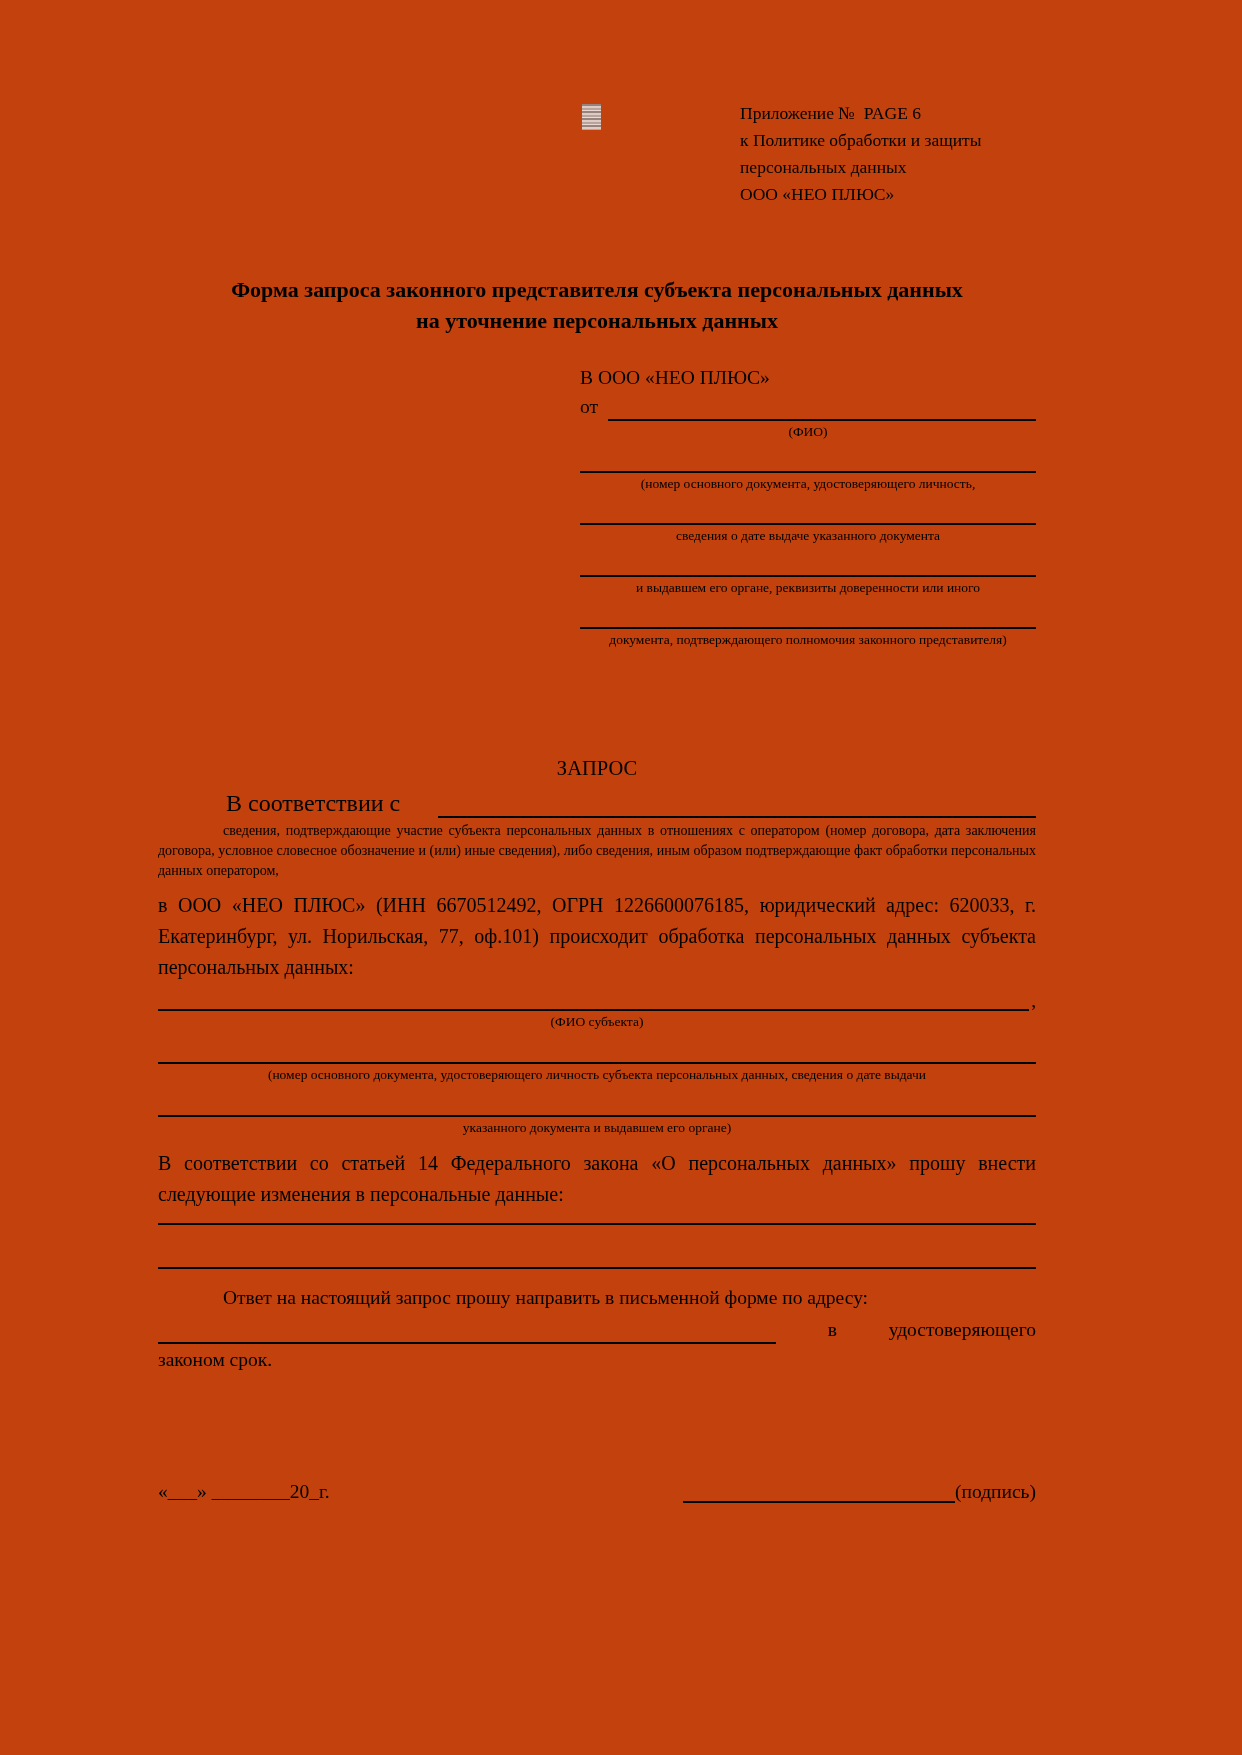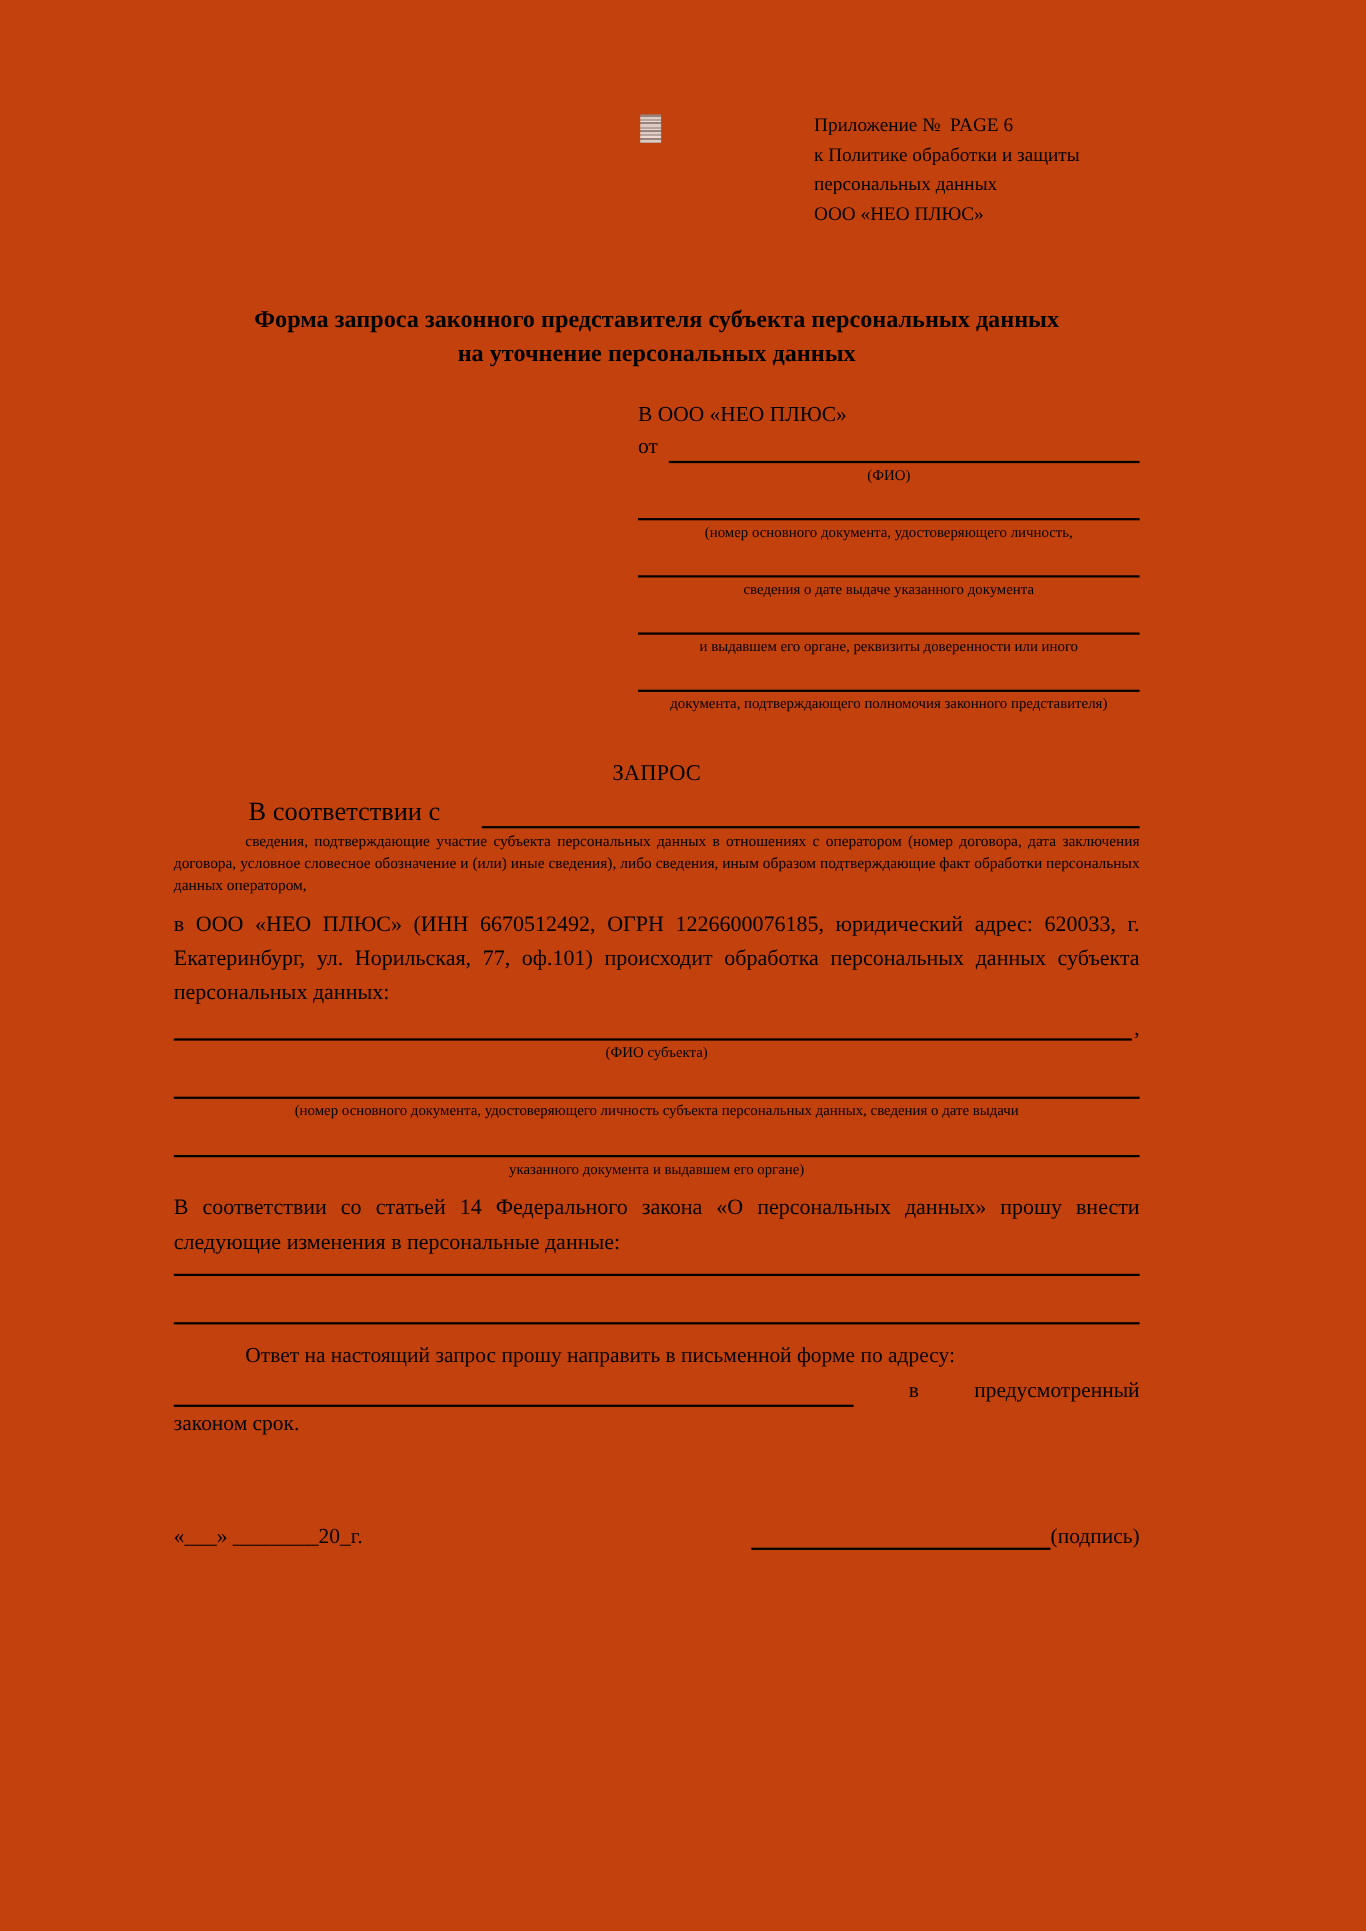--- a/index.html
+++ b/index.html
@@ -27,21 +27,21 @@
   
   .addressee{margin-left:422px;width:456px;margin-top:27px;font-size:19.5px;line-height:29px;}
   .from-line{display:flex;align-items:flex-end;justify-content:space-between;}
   .blank{border-bottom:2px solid #000;}
   .from-blank{flex:1;margin-left:10px;height:24px;}
   .cap{font-size:13.5px;line-height:17px;text-align:center;margin-top:2px;}
   .fill-line{height:30px;border-bottom:2px solid #000;}
   .addressee .fill-line{height:31px;}
 
   
-  .zapros{margin-top:43px;text-align:center;font-size:20.5px;line-height:25px;}
+  .zapros{margin-top:108px;text-align:center;font-size:20.5px;line-height:25px;}
   .intro-line{display:flex;align-items:flex-end;margin-top:8px;font-size:24px;line-height:29px;gap:28px;}
   .intro-label{margin-left:68px;white-space:nowrap;}
   .intro-blank{flex:1;margin-left:10px;height:24px;}
 
   .fine-print{font-size:14px;line-height:20px;text-align:justify;text-indent:65px;margin-top:3px;}
   .body-par{font-size:20px;line-height:31px;text-align:justify;}
   .operator-par{margin-top:9px;}
 
   .comma-line{display:flex;align-items:flex-end;margin-top:0;}
   .comma-blank{flex:1;height:26px;}
@@ -52,21 +52,21 @@
   .hr1{height:13px;border-bottom:2px solid #000;}
   .hr2{height:42px;border-bottom:2px solid #000;}
 
   .response-par{margin-top:13px;font-size:19.5px;line-height:31px;}
   .resp-line1{text-indent:65px;}
   .resp-line2{display:flex;align-items:flex-end;justify-content:space-between;height:31px;}
   .resp-blank{width:618px;height:24px;}
   .resp-word{line-height:29px;}
 
   
-  .date-row{display:flex;justify-content:space-between;align-items:flex-end;margin-top:73px;font-size:19.5px;line-height:29px;}
+  .date-row{display:flex;justify-content:space-between;align-items:flex-end;margin-top:102px;font-size:19.5px;line-height:29px;}
   .sign-group{display:flex;align-items:flex-start;}
   .sign-blank{width:272px;height:24px;}
   .nowrap{white-space:nowrap;}
 </style>
 </head>
 <body>
 
 <div class="page">
   <div class="content">
 
@@ -132,21 +132,21 @@
     <div class="body-par article-par">В соответствии со статьей 14 Федерального закона «О персональных данных» прошу внести следующие изменения в персональные данные:</div>
 
     <div class="hr1"></div>
     <div class="hr2"></div>
 
     <div class="response-par">
       <div class="resp-line1">Ответ на настоящий запрос прошу направить в письменной форме по адресу:</div>
       <div class="resp-line2">
         <span class="blank resp-blank"></span>
         <span class="resp-word">в</span>
-        <span class="resp-word">предусмотренный</span>
+        <span class="resp-word">удостоверяющего</span>
       </div>
       <div>законом срок.</div>
     </div>
 
     <div class="date-row">
       <div class="nowrap">«___» ________20_г.</div>
       <div class="sign-group">
         <span class="blank sign-blank"></span>
         <span class="nowrap">(подпись)</span>
       </div>

